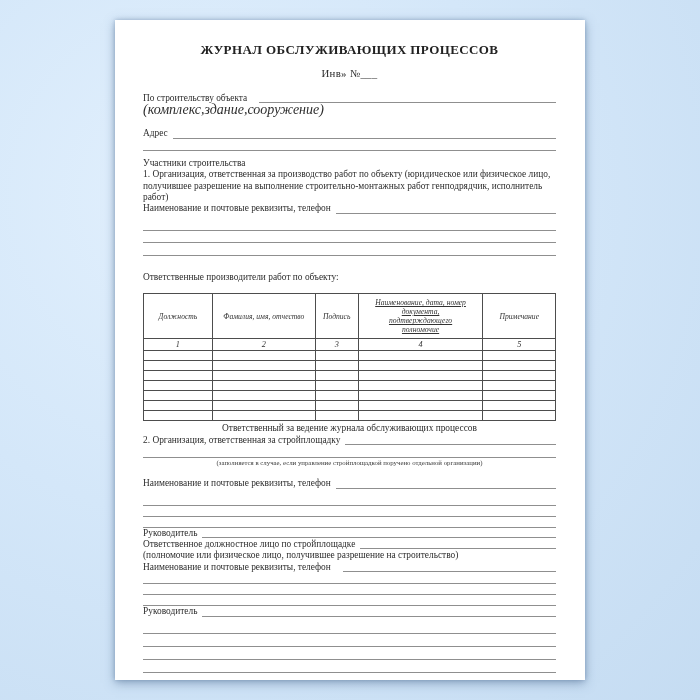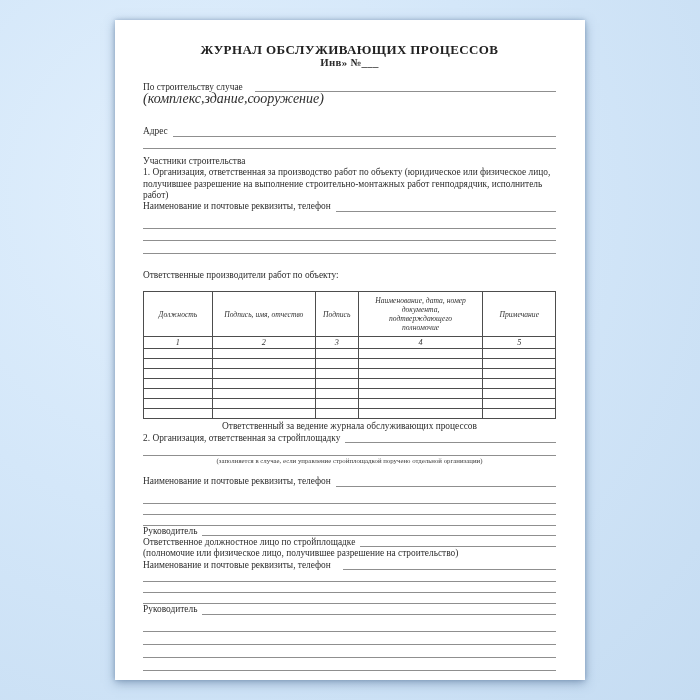--- a/index.html
+++ b/index.html
@@ -12,54 +12,54 @@
     position:absolute;left:115px;top:20px;width:470px;height:660px;
     background:#ffffff;
     box-shadow:0 3px 10px rgba(70,100,140,.5), 0 0 4px rgba(70,100,140,.35);
     box-sizing:border-box;
     padding:23px 29px 0 28px;
     color:#2d2d2d;
     font-size:9.4px;line-height:11.4px;
   }
   .t-center{text-align:center;}
   .doc-title{font-weight:bold;font-size:13px;line-height:13px;letter-spacing:.4px;color:#222;}
-  .inv{font-weight:bold;font-size:10.8px;line-height:12px;letter-spacing:.3px;}
+  .inv{font-weight:normal;font-size:10.8px;line-height:12px;margin-top:11px;letter-spacing:.3px;}
   .row{display:flex;align-items:flex-end;}
   .row .lbl{white-space:nowrap;}
   .row .line{flex:1;border-bottom:1px solid #8f8f8f;margin-left:5px;margin-bottom:1px;height:1px;}
   .row .line.gap{margin-left:12px;}
   .blank{border-bottom:1px solid #8f8f8f;}
   .h10{height:10px;} .h11{height:11.3px;} .h12{height:12px;}
   .hint{font-style:italic;font-size:14px;line-height:11px;}
   .bold{font-weight:normal;}
   .mt4{margin-top:4px;} .mt5{margin-top:5px;} .mt7{margin-top:7px;} .mt10{margin-top:10px;}
-  .mt11{margin-top:22px;} .mt12{margin-top:16px;} .mt14{margin-top:14px;} .mt2{margin-top:2px;text-align:center;} .mt3{margin-top:3px;}
+  .mt11{margin-top:13px;} .mt12{margin-top:16px;} .mt14{margin-top:14px;} .mt2{margin-top:2px;text-align:center;} .mt3{margin-top:3px;}
   table{width:100%;border-collapse:collapse;table-layout:fixed;}
   table, td, th{border:1px solid #4d4d4d;}
   table{border-width:1.4px;}
   th{
     font-style:italic;font-weight:normal;font-size:7.6px;line-height:9.2px;
     text-align:center;vertical-align:middle;height:42px;padding:1px 2px;color:#333;
   }
-  th.pre{white-space:pre-line;}
+  th.pre{white-space:pre-line;text-decoration:underline;}
   td{height:9px;padding:0 2px;}
   tr.numbers td{font-style:italic;font-size:8.2px;line-height:10px;text-align:center;height:11px;color:#333;}
   .note{font-size:6.8px;line-height:10px;text-align:center;color:#3a3a3a;}
   .clause{text-align:left;}
 </style>
 </head>
 <body>
 
 <div class="page">
 
   <div class="doc-title t-center">ЖУРНАЛ ОБСЛУЖИВАЮЩИХ ПРОЦЕССОВ</div>
   <div class="inv t-center">Инв» №___</div>
 
   <div class="row mt14">
-    <span class="lbl">По строительству случае</span>
+    <span class="lbl">По строительству объекта</span>
     <span class="line gap"></span>
   </div>
   <div class="hint">(комплекс,здание,сооружение)</div>
 
   <div class="row mt11">
     <span class="lbl">Адрес</span>
     <span class="line"></span>
   </div>
   <div class="blank h10"></div>
 
@@ -80,21 +80,21 @@
     <colgroup>
         <col style="width: 16.7%;">
         <col style="width: 25%;">
         <col style="width: 10.4%;">
         <col style="width: 30.3%;">
         <col style="width: 17.6%;">
       </colgroup>
     <thead>
       <tr>
         <th>Должность</th>
-        <th>Подпись, имя, отчество</th>
+        <th>Фамилия, имя, отчество</th>
         <th>Подпись</th>
         <th class="pre">Наименование, дата, номер
 документа,
 подтверждающего
 полномочие</th>
         <th>Примечание</th>
       </tr>
       <tr class="numbers">
         <td>1</td>
         <td>2</td>

